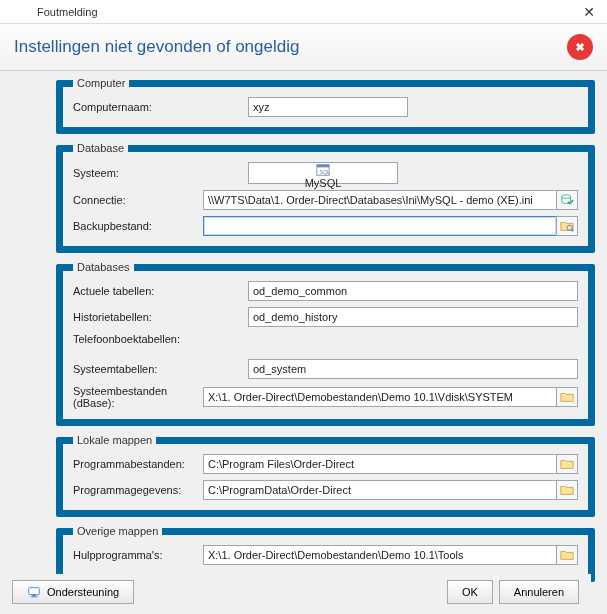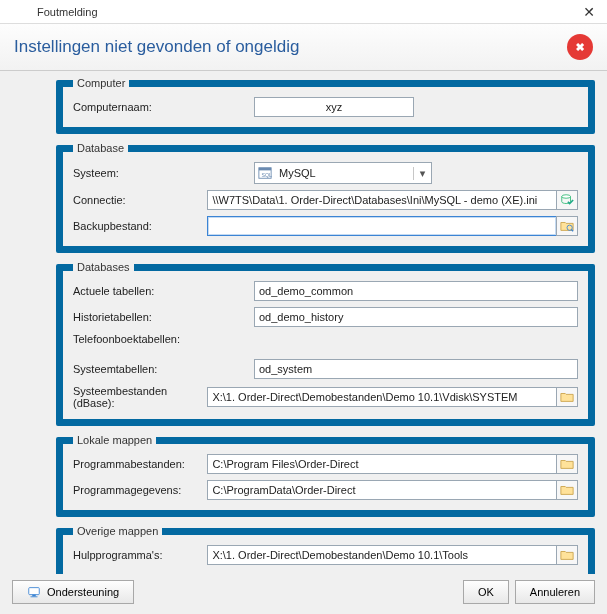--- a/index.html
+++ b/index.html
@@ -6,35 +6,35 @@
 body { font-family: "Segoe UI", Tahoma, sans-serif; font-size: 11px; background: #f0f0f0; width: 607px; height: 614px; overflow: hidden; }
 .titlebar { display: flex; justify-content: space-between; align-items: center; padding: 4px 8px; background: #fff; border-bottom: 1px solid #ddd; height: 24px; }
 .titlebar .title { font-size: 11px; color: #333; margin-left: 29px; }
 .titlebar .close { font-size: 14px; color: #333; cursor: pointer; width: 20px; text-align: center; }
 .header { display: flex; justify-content: space-between; align-items: center; padding: 10px 14px; background: linear-gradient(#fdfdfd, #f2f2f2); border-bottom: 1px solid #ccc; }
 .header .heading { font-size: 17px; color: #2a5d9e; }
 .header-close { width: 26px; height: 26px; border-radius: 50%; background: #e53935; display: flex; align-items: center; justify-content: center; color: #fff; font-weight: bold; cursor: pointer; }
 .content { padding: 6px 12px 0 12px; background: #f0f0f0; }
 fieldset { border: 7px solid #0369a1; border-radius: 2px; margin-bottom: 8px; padding: 8px 10px 10px 10px; background: #f0f0f0; margin-left: 44px; }
 legend { font-size: 11px; color: #333; padding: 0 4px; }
-.row { display: flex; align-items: center; margin-bottom: 6px; gap: 6px; }
+.row { display: flex; align-items: center; margin-bottom: 6px; }
 .row:last-child { margin-bottom: 0; }
 .label { width: 175px; color: #222; font-size: 11px; }
 .field { flex: 1; display: flex; align-items: stretch; }
-input[type=text].short { width: 160px; text-align: center; }
+input[type=text].short { width: 160px; }
 input[type=text], .textbox { border: 1px solid #9aa7b3; background: #fff; font-size: 11px; padding: 2px 4px; height: 20px; width: 100%; color: #222; }
 .textbox.focused { border: 1px solid #3b84d4; box-shadow: 0 0 0 1px rgba(59,132,212,0.3) inset; }
-.select { display: flex; align-items: center; border: 1px solid #9aa7b3; background: #fff; height: 22px; width: 178px; }
+.select { display: flex; align-items: center; border: 1px solid #9aa7b3; background: #fff; height: 22px; width: 150px; flex-direction: column; }
 .select .sicon { width: 20px; display: flex; align-items: center; justify-content: center; }
 .select .sval { flex: 1; padding: 0 4px; font-size: 11px; color: #222; }
 .select .sarrow { width: 18px; border-left: 1px solid #c7c7c7; display: flex; align-items: center; justify-content: center; color: #555; }
 .with-btn { display: flex; width: 100%; }
 .with-btn .textbox { flex: 1; border-right: none; }
 .rbtn { width: 22px; border: 1px solid #9aa7b3; background: #f7f7f7; display: flex; align-items: center; justify-content: center; cursor: pointer; }
-.footer { position: absolute; bottom: 0; left: 0; right: 0; display: flex; align-items: center; padding: 6px 12px 10px 12px; gap: 6px; background: #f0f0f0; }
+.footer { position: absolute; bottom: 0; left: 0; right: 16px; display: flex; align-items: center; padding: 6px 12px 10px 12px; gap: 6px; background: #f0f0f0; }
 .footer .spacer { flex: 1; }
 .btn { border: 1px solid #a8a8a8; background: linear-gradient(#fefefe,#e8e8e8); padding: 3px 14px; font-size: 11px; cursor: pointer; height: 24px; display: flex; align-items: center; gap: 6px; }
 .btn .bicon { font-size: 12px; color: #2a5d9e; }
 svg { display: block; }
 .spacer-row { height: 8px; }
 </style>
 </head>
 <body>
 
 <div class="titlebar">

